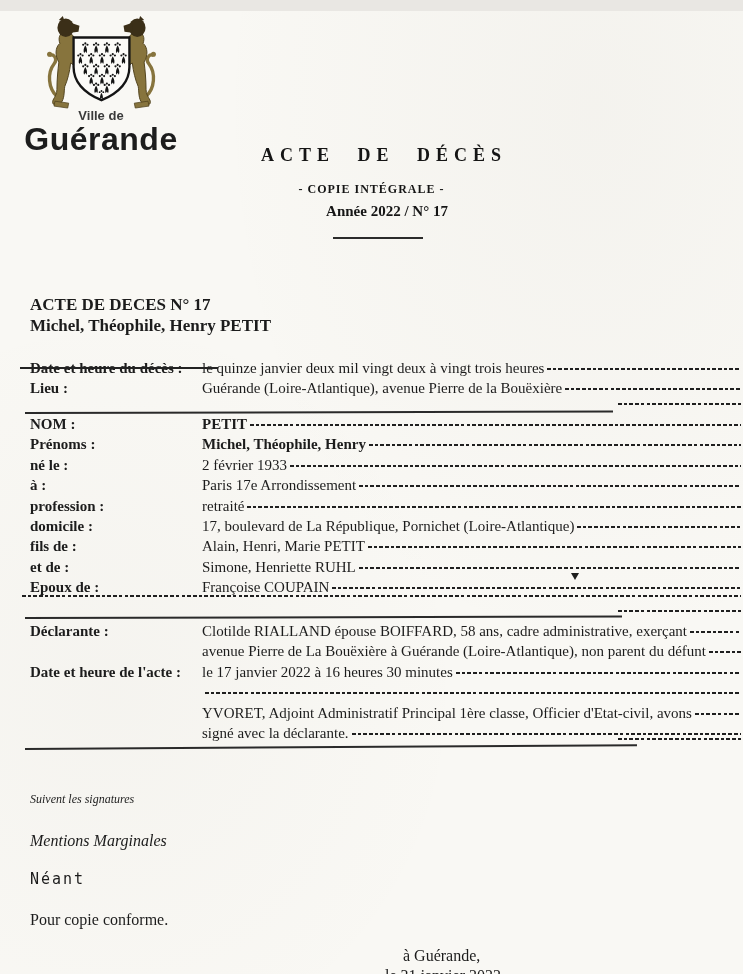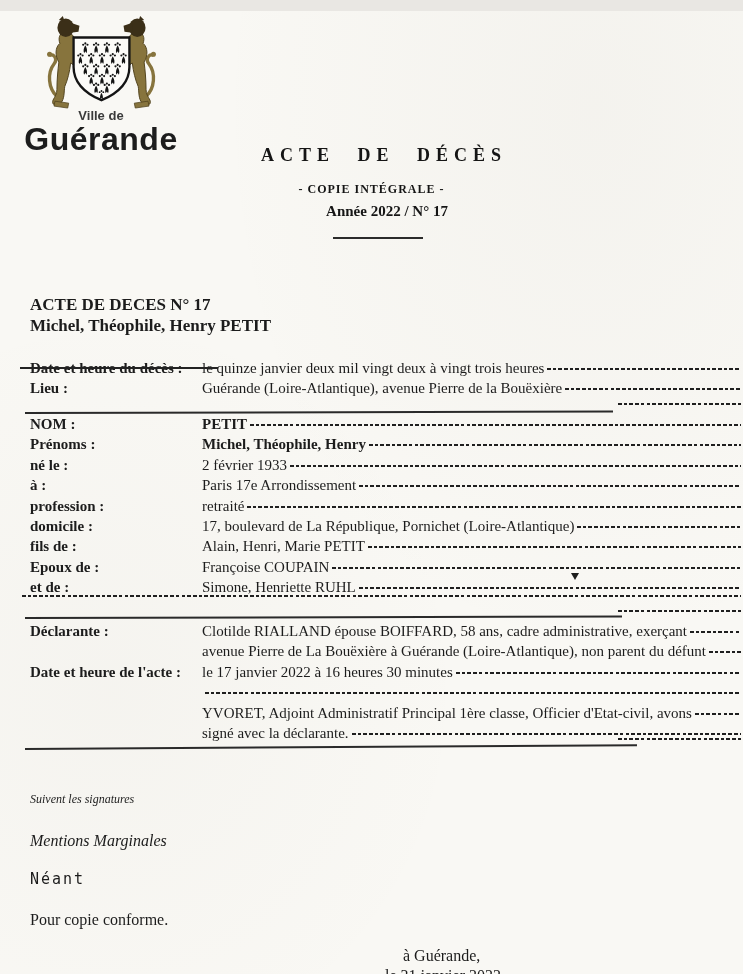--- a/index.html
+++ b/index.html
@@ -162,27 +162,27 @@
         <span class="lab">domicile :</span>
         <span class="val">17, boulevard de La République, Pornichet (Loire-Atlantique)</span>
         <span class="dash"></span>
       </div>
       <div class="row">
         <span class="lab">fils de :</span>
         <span class="val">Alain, Henri, Marie PETIT</span>
         <span class="dash"></span>
       </div>
       <div class="row">
+        <span class="lab">et de :</span>
+        <span class="val">Simone, Henriette RUHL</span>
+        <span class="dash"></span>
+      </div>
+      <div class="row">
         <span class="lab">Epoux de :</span>
         <span class="val">Françoise COUPAIN</span>
-        <span class="dash"></span>
-      </div>
-      <div class="row">
-        <span class="lab">et de :</span>
-        <span class="val">Simone, Henriette RUHL</span>
         <span class="dash"></span>
       </div>
     </div>
   <div class="rows" id="block3">
       <div class="row">
         <span class="lab">Déclarante :</span>
         <span class="val">Clotilde RIALLAND épouse BOIFFARD, 58 ans, cadre administrative, exerçant</span>
         <span class="dash"></span>
       </div>
       <div class="row">

